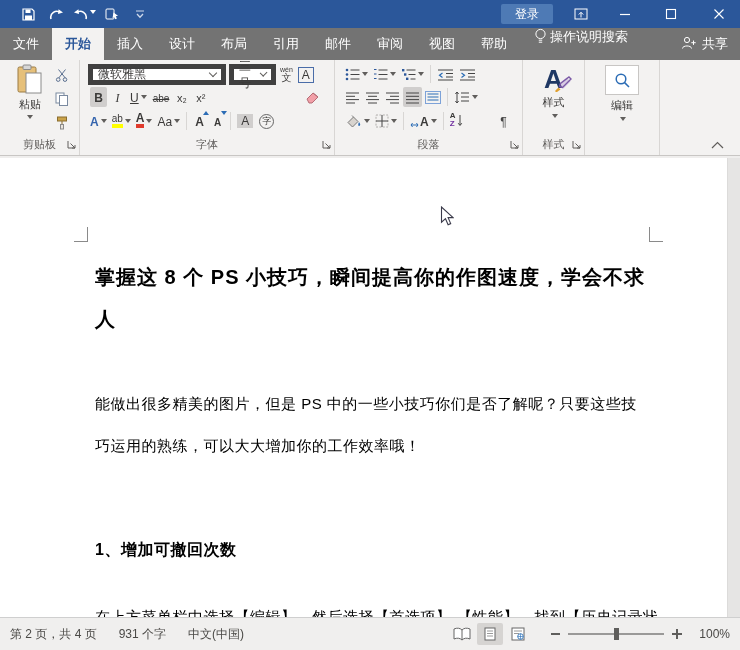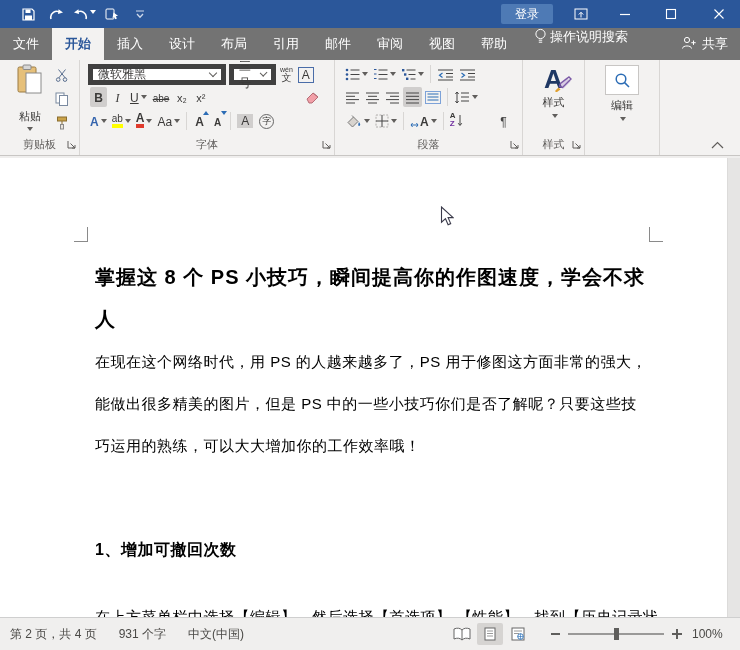--- a/index.html
+++ b/index.html
@@ -28,21 +28,21 @@
   .glabel { position:absolute; bottom:3px; left:0; right:0; text-align:center; font-size:11px; color:#605e5c; }
   .launcher { position:absolute; bottom:4px; right:3px; }
   .rrow { position:absolute; left:0; right:0; display:flex; align-items:center; }
   .ib { display:flex; align-items:flex-end; justify-content:center; min-width:17px; height:20px; padding:1px 2px 3px; border-radius:2px; font-size:12px; line-height:1; color:#3b3a39; white-space:nowrap; }
   .ib.toggled { background:#d0cecd; }
   .dd { width:0; height:0; border:3px solid transparent; border-top:4px solid #605e5c; margin-left:2px; margin-bottom:2px; }
   .vsep { width:1px; height:18px; background:#d8d6d4; margin:0 3px; }
   .sel { background:#fff; border:5px solid #404040; height:21px; display:flex; align-items:center; padding:0 5px; font-size:12px; color:#3b3a39; }
   .chev { width:6px; height:6px; border-right:1.4px solid #605e5c; border-bottom:1.4px solid #605e5c; transform:rotate(45deg); margin-left:auto; margin-bottom:3px; }
   .paste-btn { position:absolute; left:9px; top:4px; width:42px; height:72px; display:flex; flex-direction:column; align-items:center; border-radius:2px; }
-  .paste-btn .plabel { font-size:11px; margin-top:12px; }
+  .paste-btn .plabel { font-size:11px; margin-top:0; }
   .paste-btn .dd { margin:3px 0 0; }
   .minicol { position:absolute; left:52px; top:6px; display:flex; flex-direction:column; gap:7px; }
   .minibtn { width:20px; height:17px; display:flex; align-items:center; justify-content:center; border-radius:2px; }
   .phonetic { display:flex; flex-direction:column; align-items:center; line-height:1; margin-left:4px; }
   .phonetic .p1 { font-size:7px; color:#3b3a39; }
   .phonetic .p2 { font-size:10px; color:#3b3a39; }
   .charborder { font-size:12px; border:1px solid #4a6da8; padding:1px 3px; margin-left:5px; line-height:1; }
   .u-ul { text-decoration:underline; }
   .strike { font-size:10px; text-decoration:line-through; }
   .fx-a { color:#3464ad; font-weight:bold; }
@@ -85,21 +85,21 @@
   .sb-item:first-child { padding-left:0; }
   .sb-right { margin-left:auto; display:flex; align-items:center; }
   .viewbtn { width:26px; height:22px; display:flex; align-items:center; justify-content:center; border-radius:2px; margin-left:2px; }
   .viewbtn.active { background:#d6d4d2; }
   .zoomminus { width:9px; height:2px; background:#5f5e5c; margin:0 8px 0 20px; }
   .zoomtrack { position:relative; width:96px; height:2px; background:#9a9998; }
   .zoomthumb { position:absolute; left:46px; top:-5px; width:5px; height:12px; background:#5f5e5c; }
   .zoomplus { position:relative; width:10px; height:10px; margin:0 10px 0 8px; }
   .zoomplus::before { content:""; position:absolute; left:0; top:4px; width:10px; height:2px; background:#5f5e5c; }
   .zoomplus::after { content:""; position:absolute; left:4px; top:0; width:2px; height:10px; background:#5f5e5c; }
-  .zoomtext { width:38px; text-align:left; }
+  .zoomtext { width:38px; text-align:right; }
 </style>
 </head>
 <body>
 
 <div class="app">
 
   <div class="titlebar">
     <div class="qat">
       <span class="ticon">
         <svg width="13" height="13" viewBox="0 0 13 13">
@@ -474,21 +474,20 @@
     </span>
   </div>
 
   <div class="docarea">
     <div class="cropmark l" style="left:74px;top:69px"></div>
     <div class="cropmark r" style="left:649px;top:69px"></div>
 
     <div class="doc-line dtitle" style="top:106px">掌握这 8 个 PS 小技巧，瞬间提高你的作图速度，学会不求</div>
     <div class="doc-line dtitle" style="top:148px">人</div>
 
-    <div class="doc-line dbody" style="top:195px">在现在这个网络时代，用 PS 的人越来越多了，PS 用于修图这方面非常的强大，</div>
     <div class="doc-line dbody" style="top:237px">能做出很多精美的图片，但是 PS 中的一些小技巧你们是否了解呢？只要这些技</div>
     <div class="doc-line dbody" style="top:279px">巧运用的熟练，可以大大增加你的工作效率哦！</div>
 
     <div class="doc-line dheading" style="top:382px">1、增加可撤回次数</div>
 
     <div class="doc-line dbody" style="top:450px">在上方菜单栏中选择【编辑】，然后选择【首选项】-【性能】，找到【历史记录状</div>
 
     <span class="cursor">
       <svg width="14" height="21" viewBox="0 0 14 21">
           <path d="M1.5 1v15.2l4-3.5 2.6 6 2.6-1.1-2.6-6h5z" fill="#fff" stroke="#3a3a4a" stroke-width="1.1"></path>

